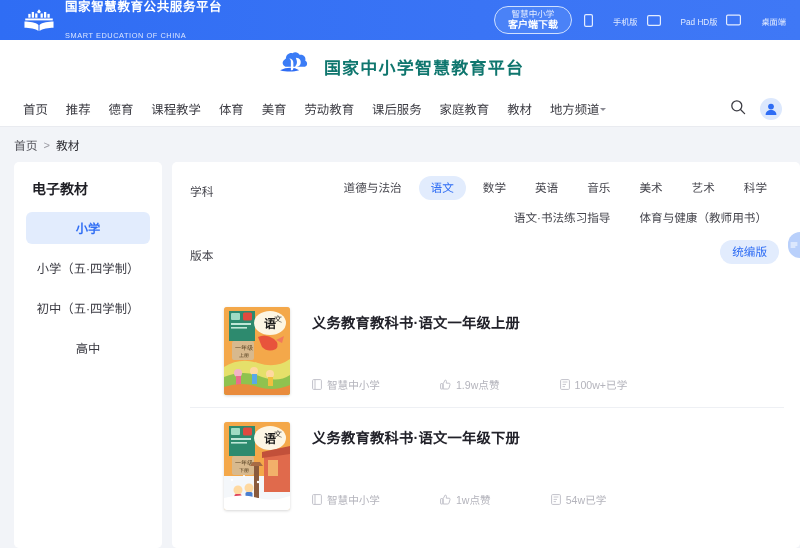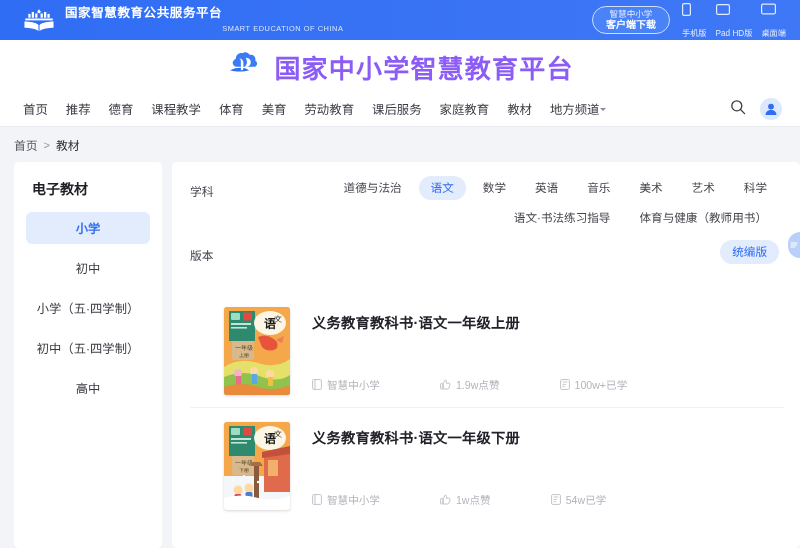--- a/index.html
+++ b/index.html
@@ -16,21 +16,21 @@
     position: relative;
     height: 40px;
     background: #2f6df4;
     background: linear-gradient(90deg, #2f6df4 0%, #3a74f5 60%, #3f78f6 100%);
     display: flex;
     align-items: center;
     padding: 0 14px 0 22px;
   }
   .brand { display: flex; align-items: center; gap: 9px; }
   .brand-mark { width: 34px; height: 26px; flex: none; }
-  .brand-text { display: flex; flex-direction: row; line-height: 1.05; }
+  .brand-text { display: flex; flex-direction: column; line-height: 1.05; }
   .brand-cn {
     font-size: 12.5px; font-weight: bold; color: #ffffff;
     letter-spacing: .6px;
   }
   .brand-en {
     font-size: 7.4px; color: #dbe6ff; letter-spacing: .55px;
     margin-top: 18px;
   }
 
   .topbar-right {
@@ -45,37 +45,37 @@
     padding: 2px 13px 3px;
     text-align: center;
     line-height: 1.18;
     cursor: pointer;
   }
   .dl-btn .l1 { font-size: 8.6px; display: block; color: #e7efff; }
   .dl-btn .l2 { font-size: 10px; display: block; font-weight: bold; }
 
   .devices { display: flex; gap: 9px; }
   .device {
-    display: flex; flex-direction: column; align-items: flex-start; gap: 10px;
+    display: flex; flex-direction: row; align-items: flex-end; gap: 20px;
     cursor: pointer;
   }
   .device svg { display: block; }
   .device span { font-size: 8.2px; color: #e3ecff; white-space: nowrap; }
 
   
   .sitehead {
     height: 52px;
     background: #ffffff;
     display: flex; align-items: center; justify-content: center;
     gap: 10px;
   }
   .cloud-logo { width: 38px; height: 30px; flex: none; }
   .site-title {
     font-family: "DejaVu Serif", "Liberation Serif", serif;
-    font-size: 26px; font-weight: bold; color: #8b5cf6;
+    font-size: 17px; font-weight: bold; color: #0f766e;
     letter-spacing: 1.2px;
   }
 
   
   .nav {
     height: 35px;
     background: #ffffff;
     border-bottom: 1px solid #e9ebf0;
     display: flex; align-items: center;
     padding: 0 18px 0 14px;
@@ -340,21 +340,20 @@
     <span class="c-link">首页</span>
     <span class="sep">&gt;</span>
     <span class="c-cur">教材</span>
   </div>
 
   <div class="page">
 
     <div class="sidebar">
       <div class="sb-title">电子教材</div>
       <div class="sb-item active">小学</div>
-      <div class="sb-item">初中</div>
       <div class="sb-item">小学（五·四学制）</div>
       <div class="sb-item">初中（五·四学制）</div>
       <div class="sb-item">高中</div>
     </div>
 
     <div class="main">
 
       <div class="filters-wrap">
 
         <div class="filter-row">

